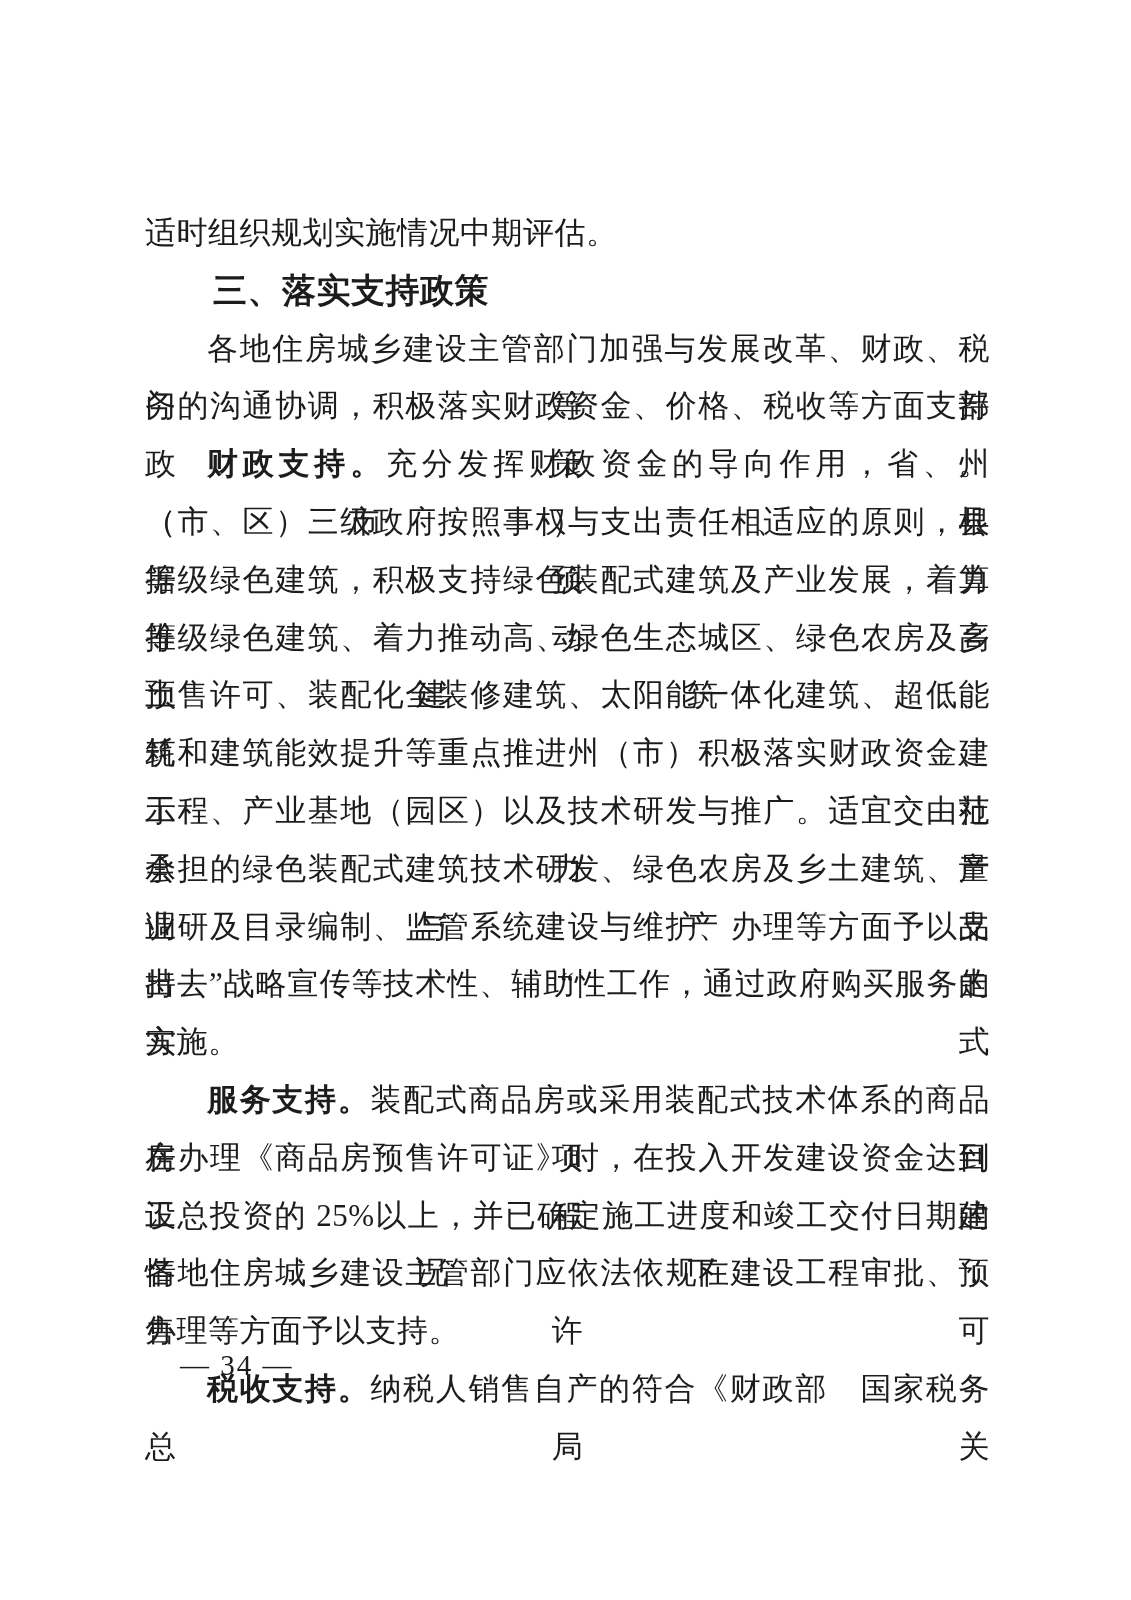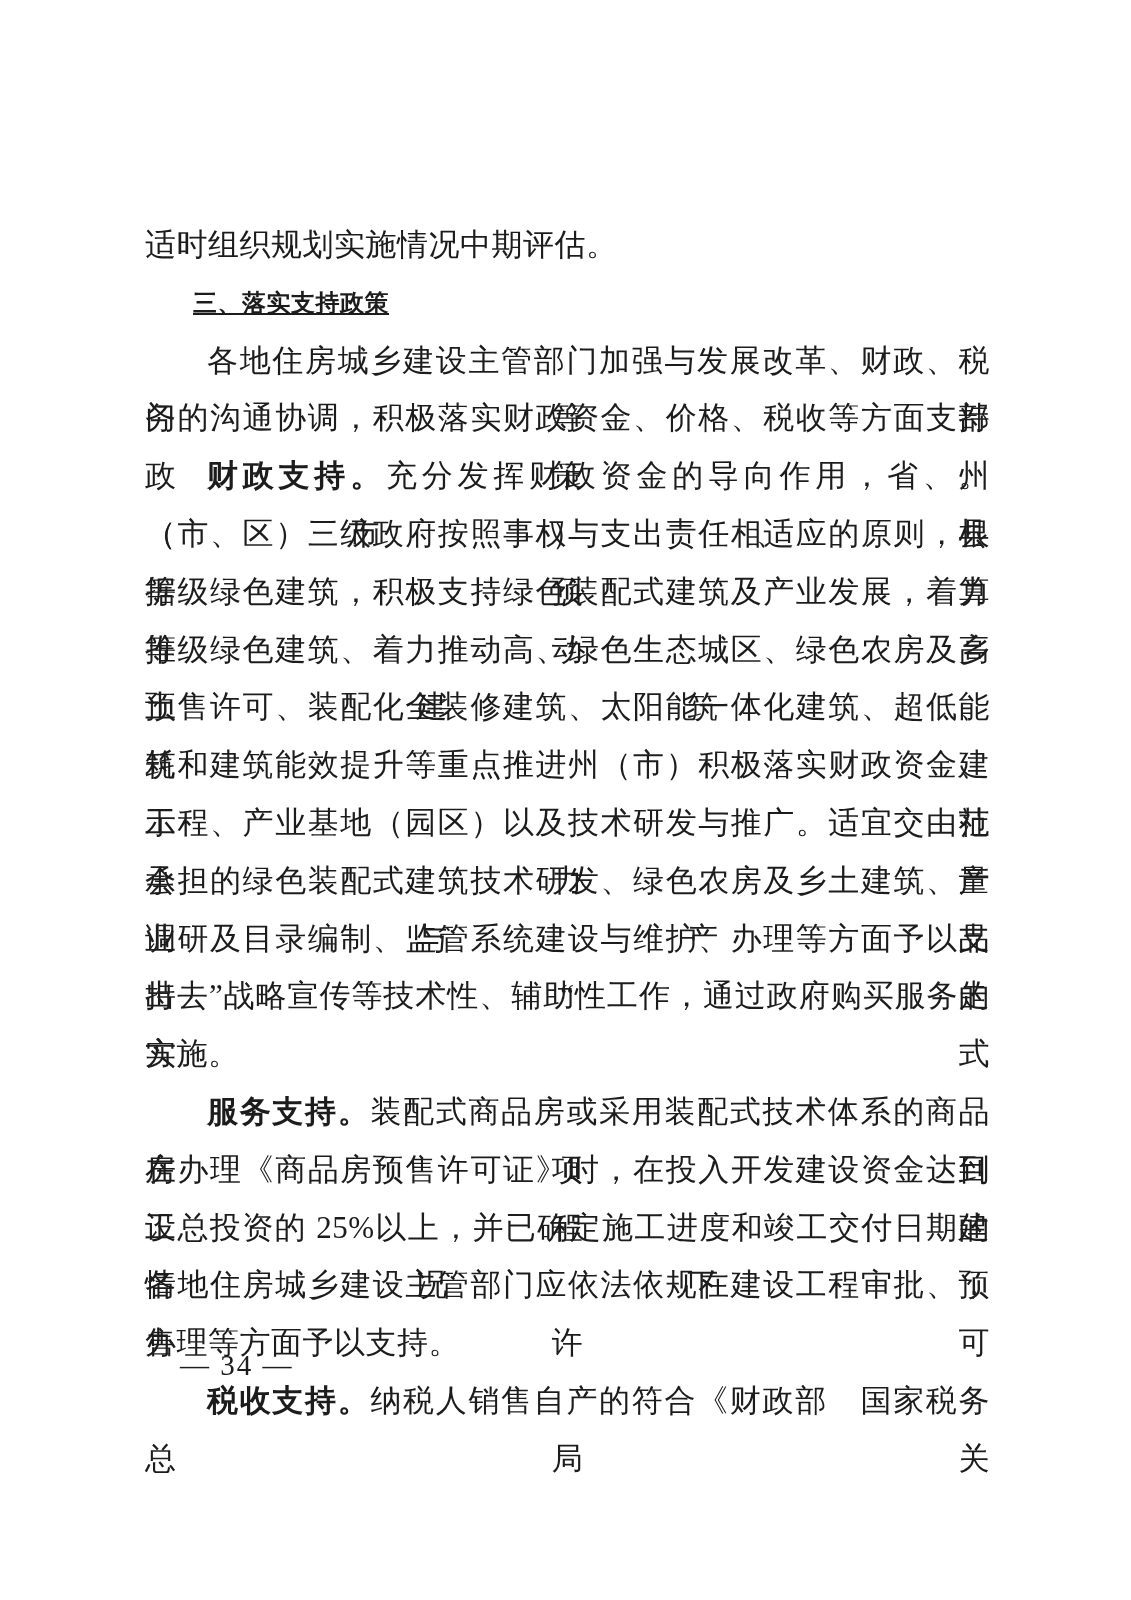--- a/index.html
+++ b/index.html
@@ -12,21 +12,21 @@
     width: 1131px;
     height: 1600px;
     background: #ffffff;
     overflow: hidden;
     font-family: "Liberation Serif", "DejaVu Serif", serif;
     color: #1c1c1c;
   }
   .content {
     position: absolute;
     left: 145px;
-    top: 216px;
+    top: 204px;
     width: 845px;
   }
   .line {
     height: 57.8px;
     line-height: 57.8px;
     font-size: 31px;
     letter-spacing: 0.5px;
     text-align: left;
     white-space: nowrap;
   }
@@ -36,22 +36,21 @@
     text-align-last: justify;
     text-justify: inter-character;
     font-family: Liberation Serif, serif;
   }
   .line.indent {
     text-indent: 2em;
   }
   .line.heading {
     font-family: "Liberation Sans", "DejaVu Sans", sans-serif;
     font-weight: 700;
-    font-size: 24px;
-    text-decoration: underline;
+    font-size: 34px;
   }
   .lead {
     font-weight: 700;
   }
   .footer {
     position: absolute;
     left: 180px;
     top: 1348px;
     font-size: 29px;
     line-height: 34px;

